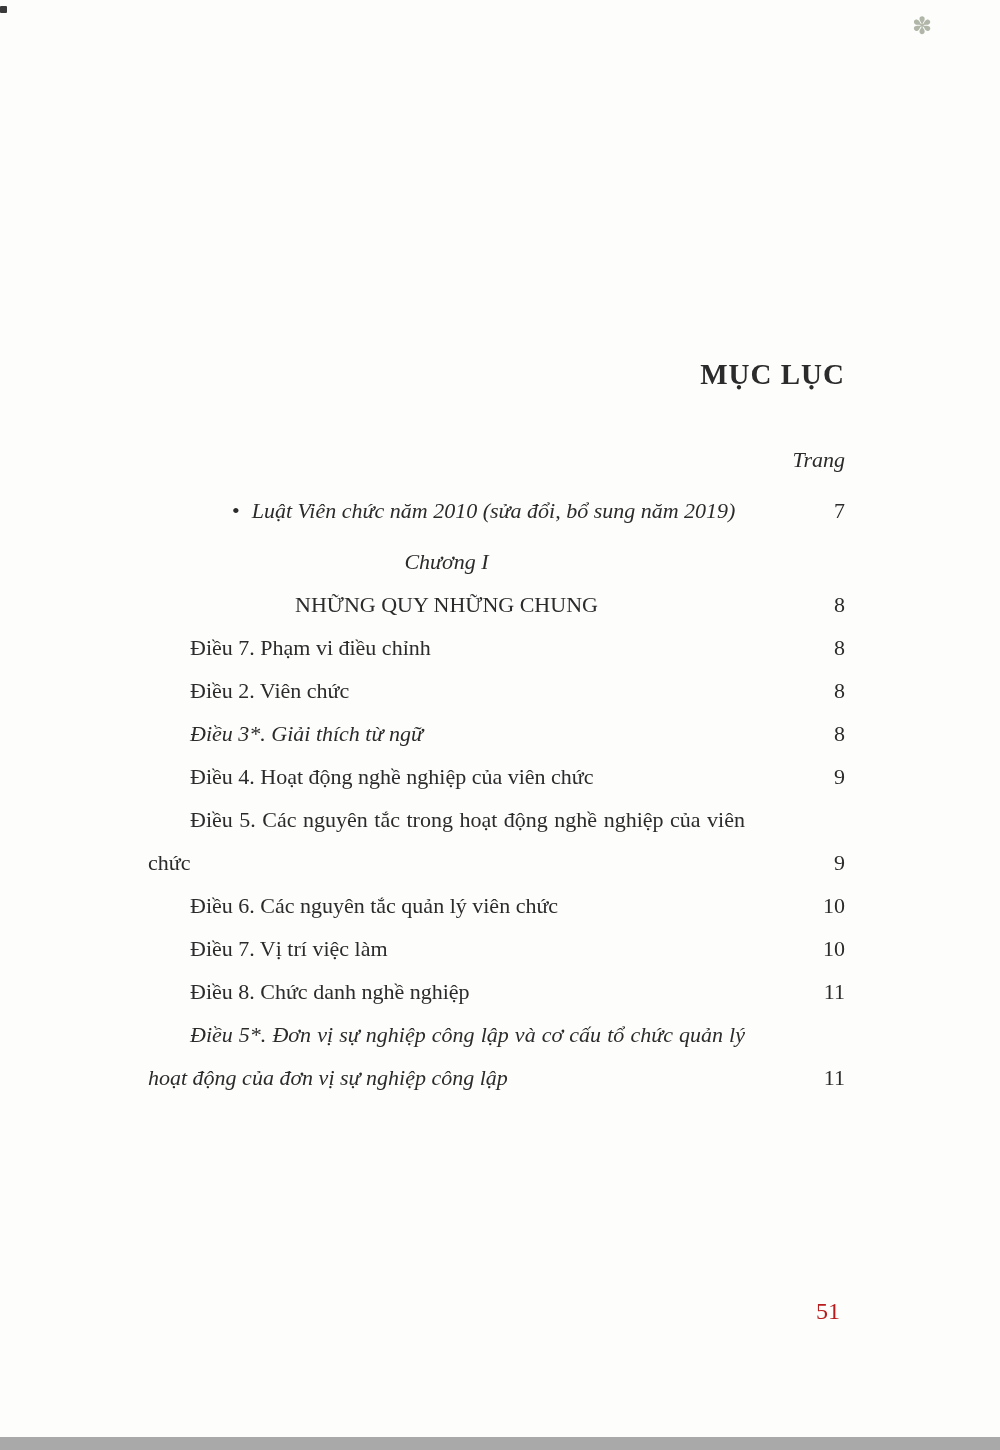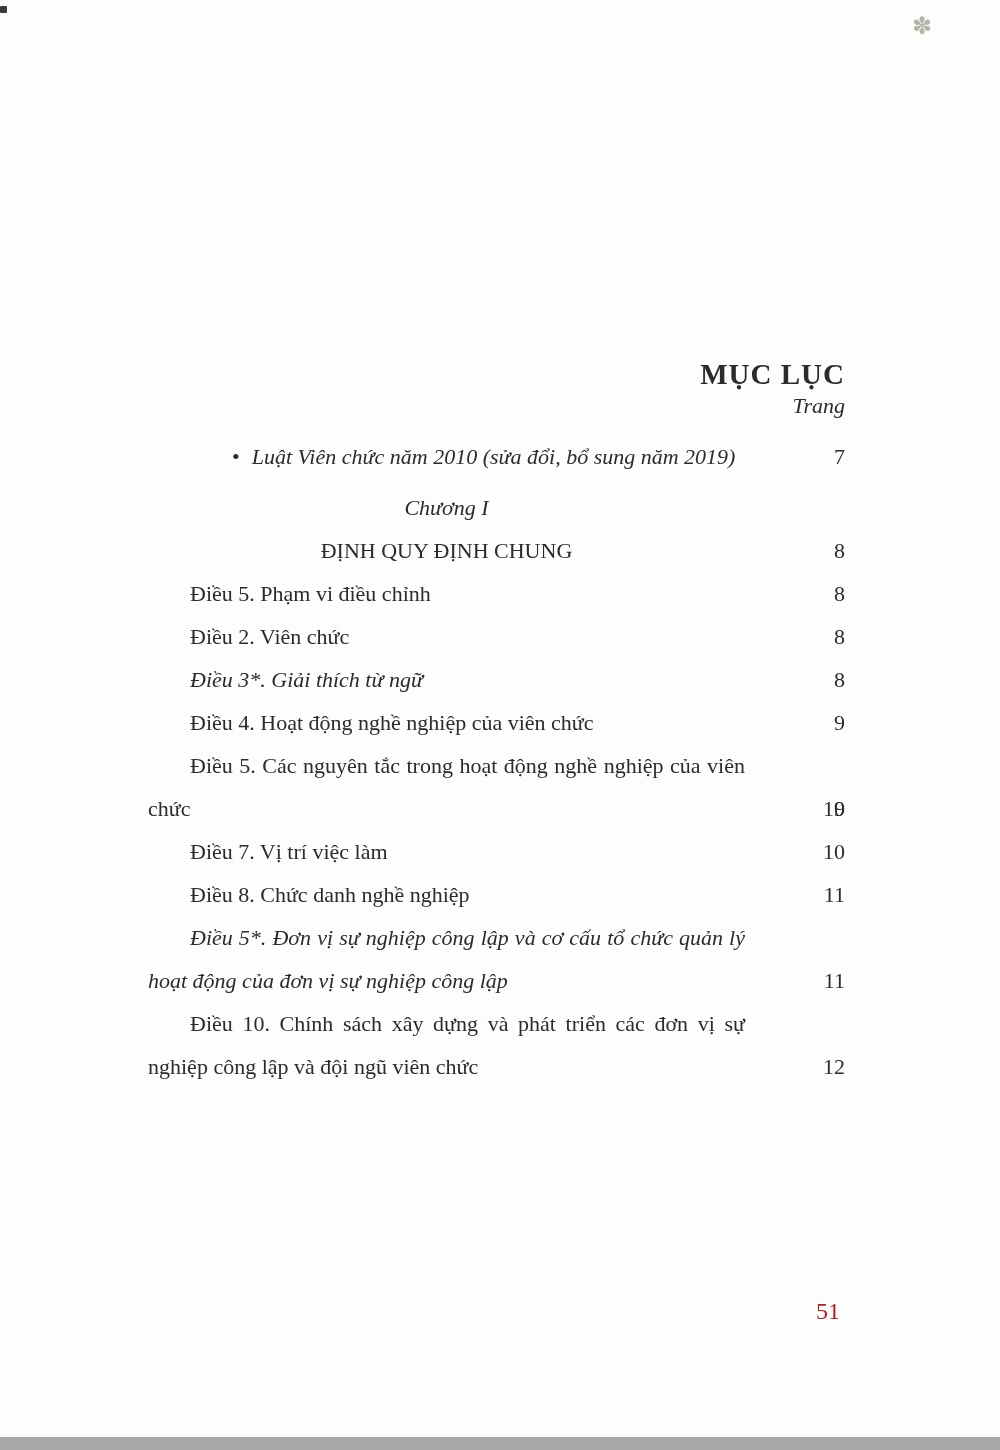--- a/index.html
+++ b/index.html
@@ -41,20 +41,21 @@
     width: 697px;
   }
   .doc-title {
     margin-top: 358px;
     text-align: right;
     font-weight: bold;
     font-size: 29px;
     letter-spacing: 1px;
   }
   .trang-label {
+    margin-top: 54px;
     text-align: right;
     font-style: italic;
     font-size: 22px;
     line-height: 30px;
   }
   .toc {
     margin-top: 14px;
     font-size: 22px;
     line-height: 43px;
   }
@@ -119,26 +120,26 @@
       <div class="entry italic">
         <span class="bul">•</span><span>Luật Viên chức năm 2010 (sửa đổi, bổ sung năm 2019)</span>
         <span class="pg">7</span>
       </div>
 
       <div class="entry center italic mt">
         <span>Chương I</span>
       </div>
 
       <div class="entry center">
-        <span>ĐỊNH QUY ĐỊNH CHUNG</span>
+        <span>NHỮNG QUY NHỮNG CHUNG</span>
         <span class="pg">8</span>
       </div>
 
       <div class="entry">
-        <span>Điều 5. Phạm vi điều chỉnh</span>
+        <span>Điều 7. Phạm vi điều chỉnh</span>
         <span class="pg">8</span>
       </div>
 
       <div class="entry">
         <span>Điều 2. Viên chức</span>
         <span class="pg">8</span>
       </div>
 
       <div class="entry italic">
         <span>Điều 3*. Giải thích từ ngữ</span>
@@ -149,42 +150,39 @@
         <span>Điều 4. Hoạt động nghề nghiệp của viên chức</span>
         <span class="pg">9</span>
       </div>
 
       <div class="entry">
         <span>Điều 5. Các nguyên tắc trong hoạt động nghề nghiệp của viên chức</span>
         <span class="pg">9</span>
       </div>
 
       <div class="entry">
+        <span>Điều 6. Các nguyên tắc quản lý viên chức</span>
         <span class="pg">10</span>
       </div>
 
       <div class="entry">
         <span>Điều 7. Vị trí việc làm</span>
         <span class="pg">10</span>
       </div>
 
       <div class="entry">
         <span>Điều 8. Chức danh nghề nghiệp</span>
         <span class="pg">11</span>
       </div>
 
       <div class="entry italic">
         <span>Điều 5*. Đơn vị sự nghiệp công lập và cơ cấu tổ chức quản lý hoạt động của đơn vị sự nghiệp công lập</span>
         <span class="pg">11</span>
       </div>
 
-      <div class="entry">
-        <span>Điều 10. Chính sách xây dựng và phát triển các đơn vị sự nghiệp công lập và đội ngũ viên chức</span>
-        <span class="pg">12</span>
-      </div>
 
     </div>
   </div>
 
   <div class="footer-page">51</div>
 
   <div class="bottom-band"></div>
 
 </div>
 

